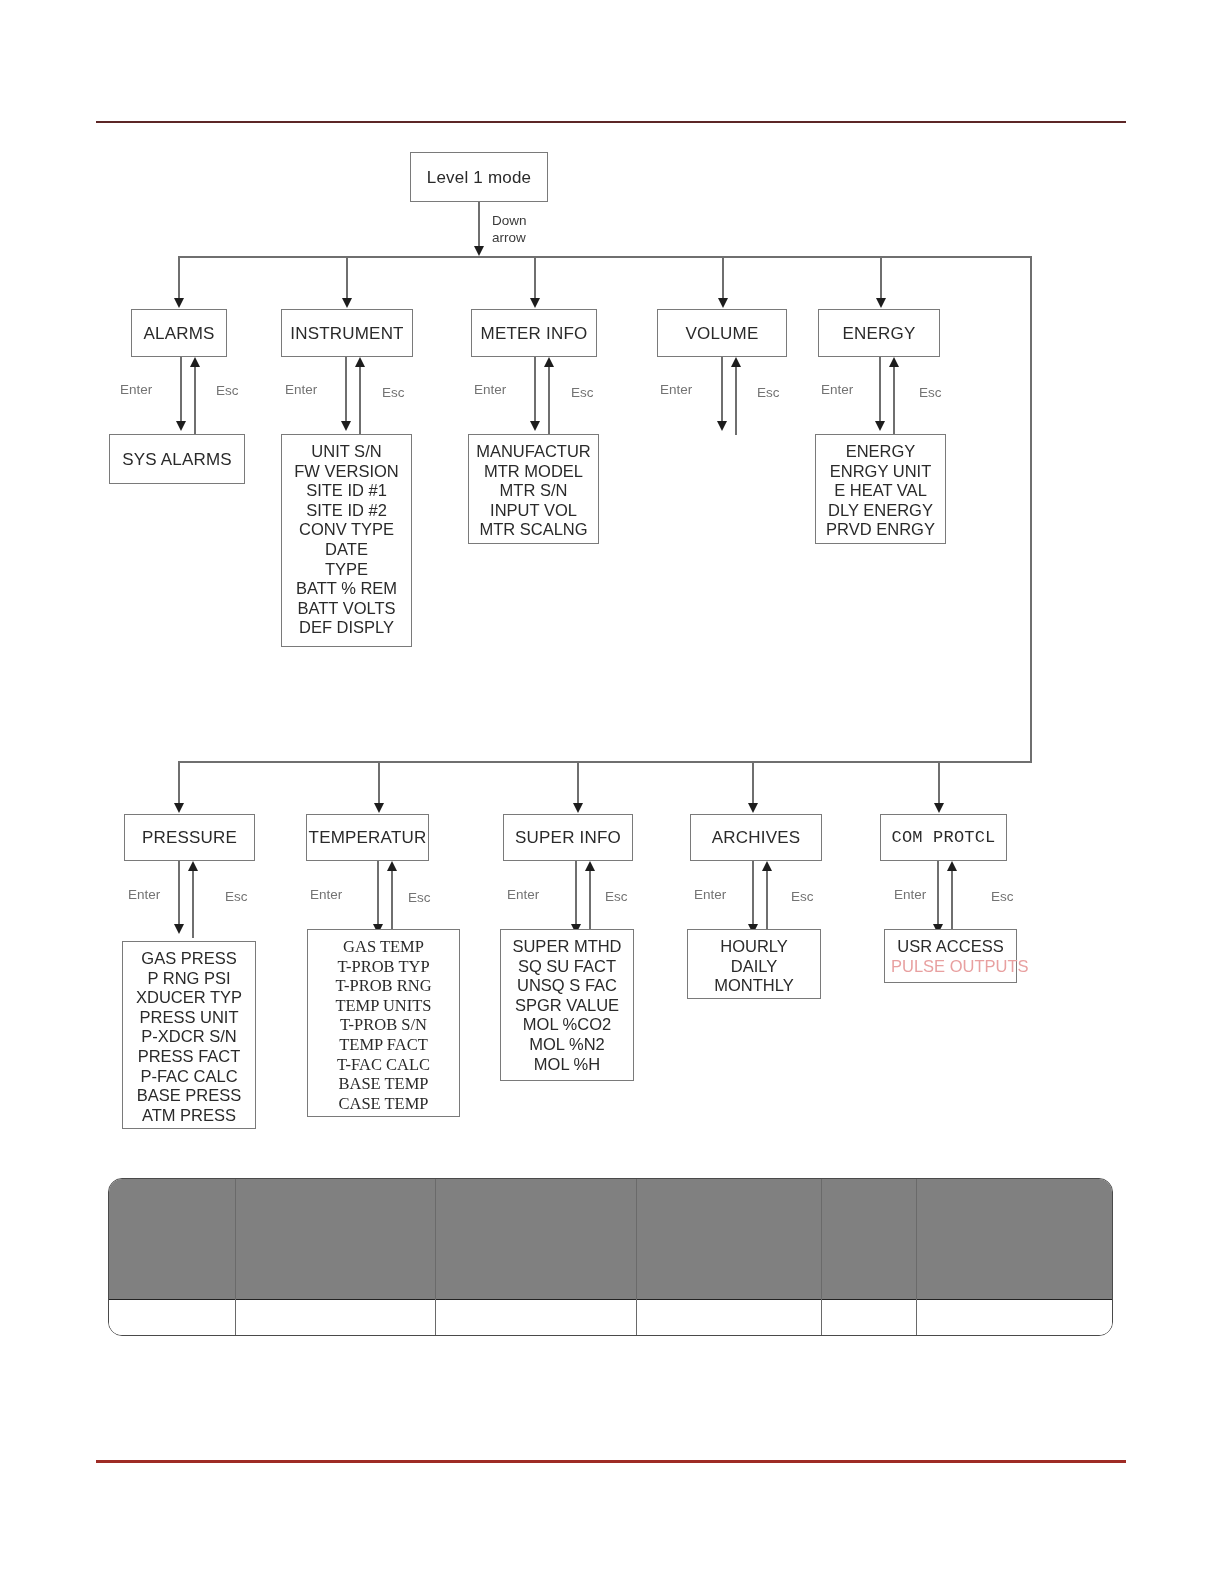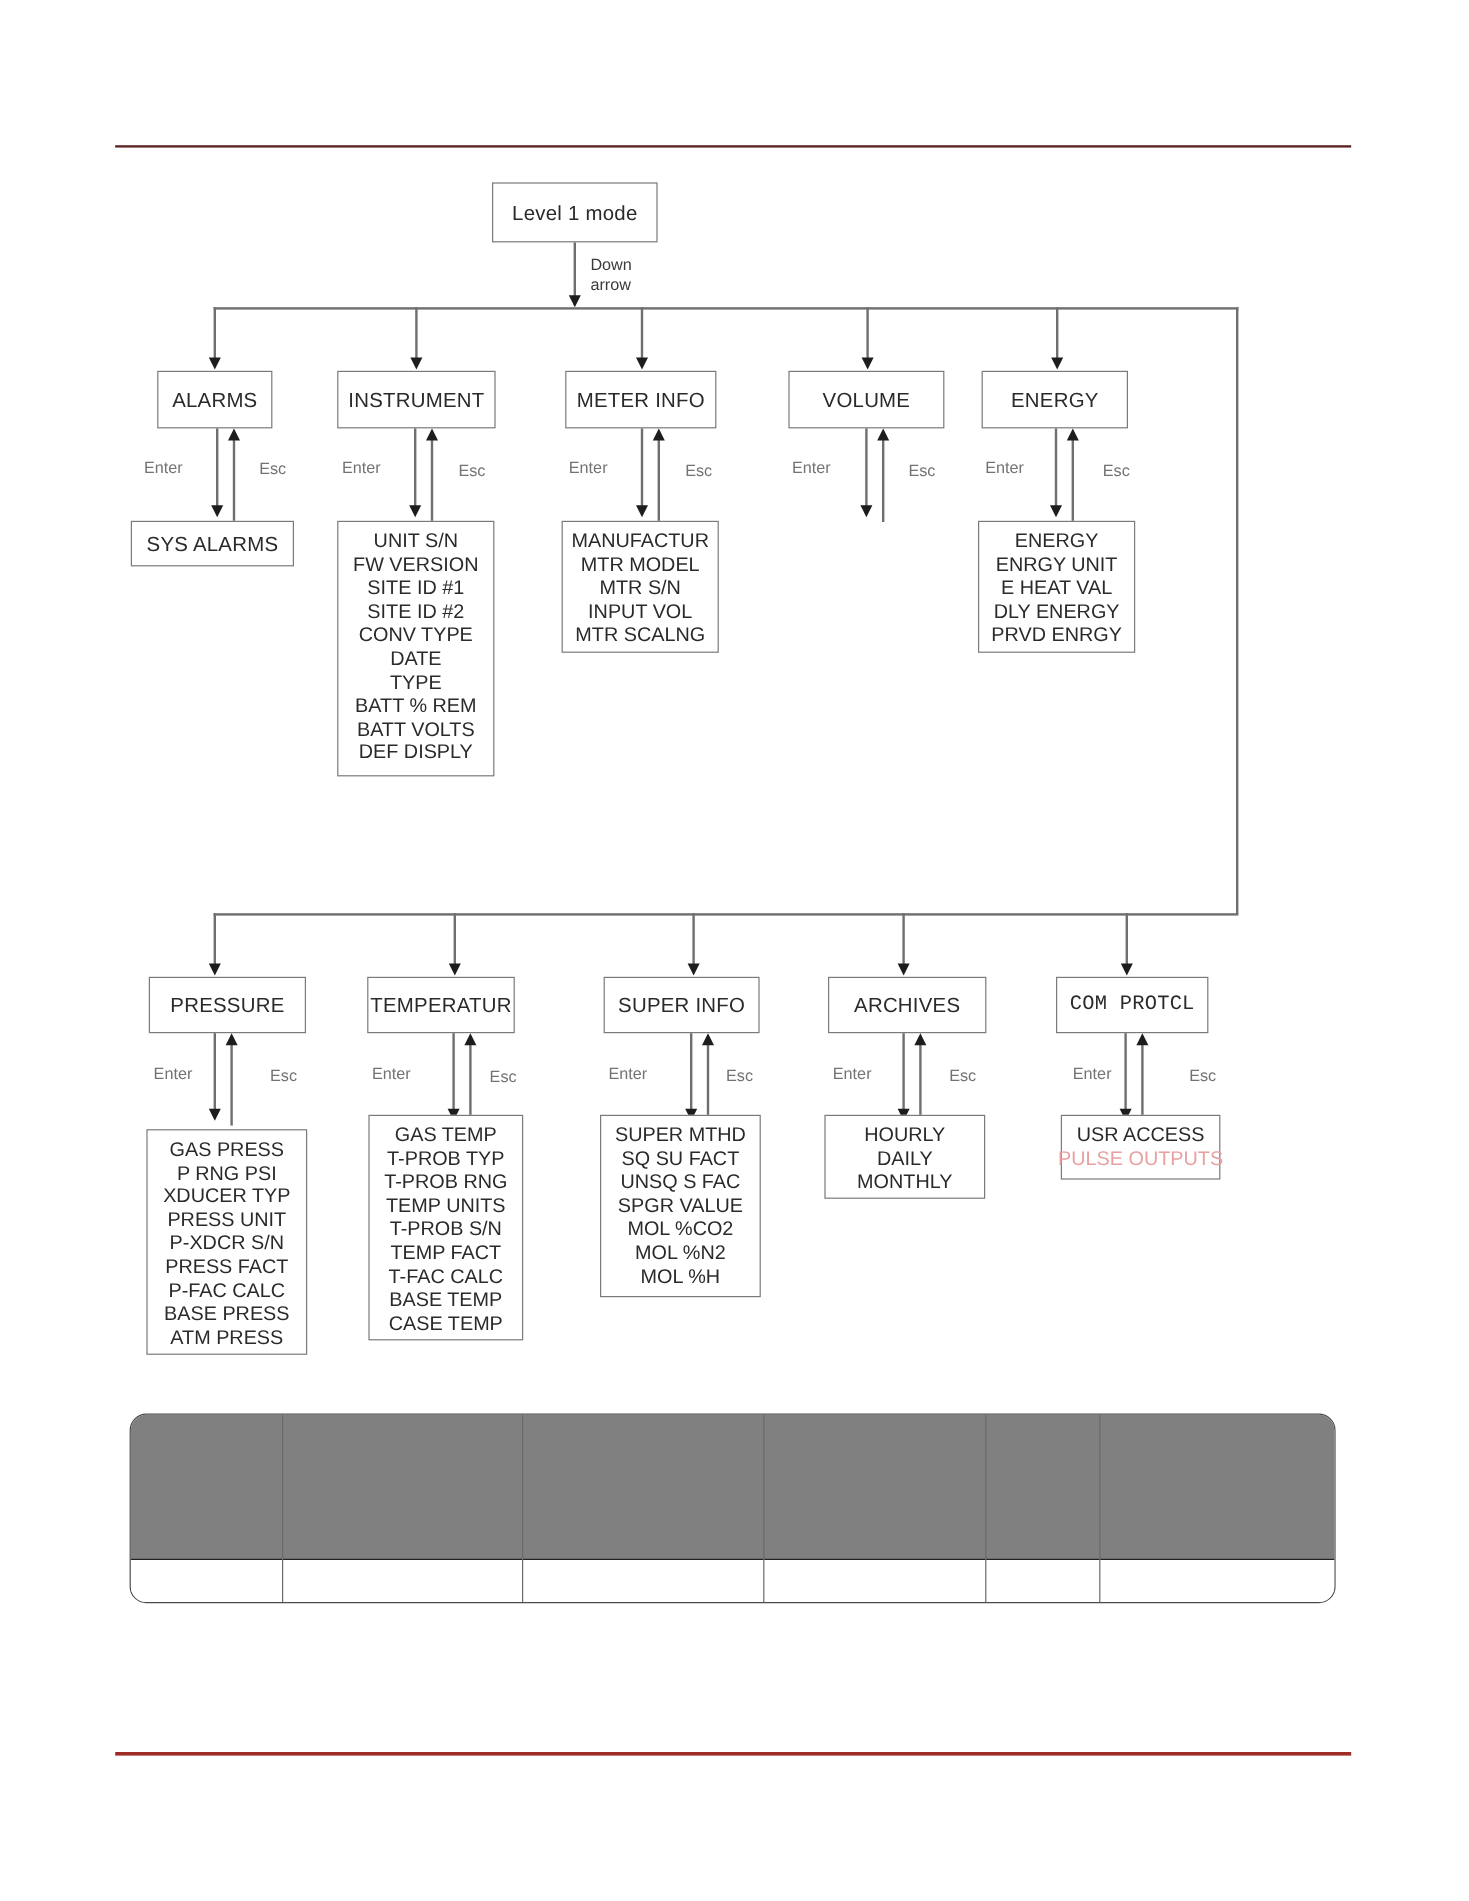--- a/index.html
+++ b/index.html
@@ -24,21 +24,20 @@
   }
 
   
   .node {
     position:absolute;
     border:1.4px solid #7a7a7a;
     background:#ffffff;
     color:#2a2a2a;
     display:flex;
     flex-direction:column;
-    align-items:center;
     justify-content:center;
     text-align:center;
     line-height:1.0;
   }
   .node.title { font-size:17px; letter-spacing:0.2px; }
   .node.list  { font-size:16.5px; padding:7px 6px 8px; justify-content:flex-start; }
   .node.list .li { line-height:19.6px; white-space:nowrap; }
   .node.list .li.red { color:#e8a0a0; }
 
   
@@ -153,21 +152,21 @@
 
   <div class="node title" style="left:131px; top:309px; width:96px; height:48px;">
     <span>ALARMS</span>
   </div>
   <div class="seg v" style="left:180px; top:357px; height:68px;"></div>
   <div class="arrowhead down" style="left:175.5px; top:421px;"></div>
   <div class="seg v" style="left:194px; top:365px; height:70px;"></div>
   <div class="arrowhead up" style="left:189.5px; top:357px;"></div>
   <div class="edgelabel" style="left:120px; top:382px;">Enter</div>
   <div class="edgelabel" style="left:216px; top:383px;">Esc</div>
-  <div class="node title" style="left:109px; top:434px; width:136px; height:38px;">
+  <div class="node title" style="left:109px; top:434px; width:136px; height:50px;">
     <span>SYS ALARMS</span>
   </div>
 
   <div class="node title" style="left:281px; top:309px; width:132px; height:48px;">
     <span>INSTRUMENT</span>
   </div>
   <div class="seg v" style="left:345px; top:357px; height:68px;"></div>
   <div class="arrowhead down" style="left:340.5px; top:421px;"></div>
   <div class="seg v" style="left:359px; top:365px; height:70px;"></div>
   <div class="arrowhead up" style="left:354.5px; top:357px;"></div>
@@ -253,21 +252,21 @@
 
   <div class="node title" style="left:306px; top:814px; width:123px; height:47px;">
     <span>TEMPERATUR</span>
   </div>
   <div class="seg v" style="left:377px; top:861px; height:67px;"></div>
   <div class="arrowhead down" style="left:372.5px; top:924px;"></div>
   <div class="seg v" style="left:391px; top:869px; height:69px;"></div>
   <div class="arrowhead up" style="left:386.5px; top:861px;"></div>
   <div class="edgelabel" style="left:310px; top:887px;">Enter</div>
   <div class="edgelabel" style="left:408px; top:890px;">Esc</div>
-  <div class="node list" style="left:307px; top:929px; width:129px; height:188px;" id="temperatur-items">
+  <div class="node list" style="left:307px; top:929px; width:153px; height:188px;font-family:Liberation Serif, serif;" id="temperatur-items">
       <div class="li">GAS TEMP</div>
       <div class="li">T-PROB TYP</div>
       <div class="li">T-PROB RNG</div>
       <div class="li">TEMP UNITS</div>
       <div class="li">T-PROB S/N</div>
       <div class="li">TEMP FACT</div>
       <div class="li">T-FAC CALC</div>
       <div class="li">BASE TEMP</div>
       <div class="li">CASE TEMP</div>
     </div>

